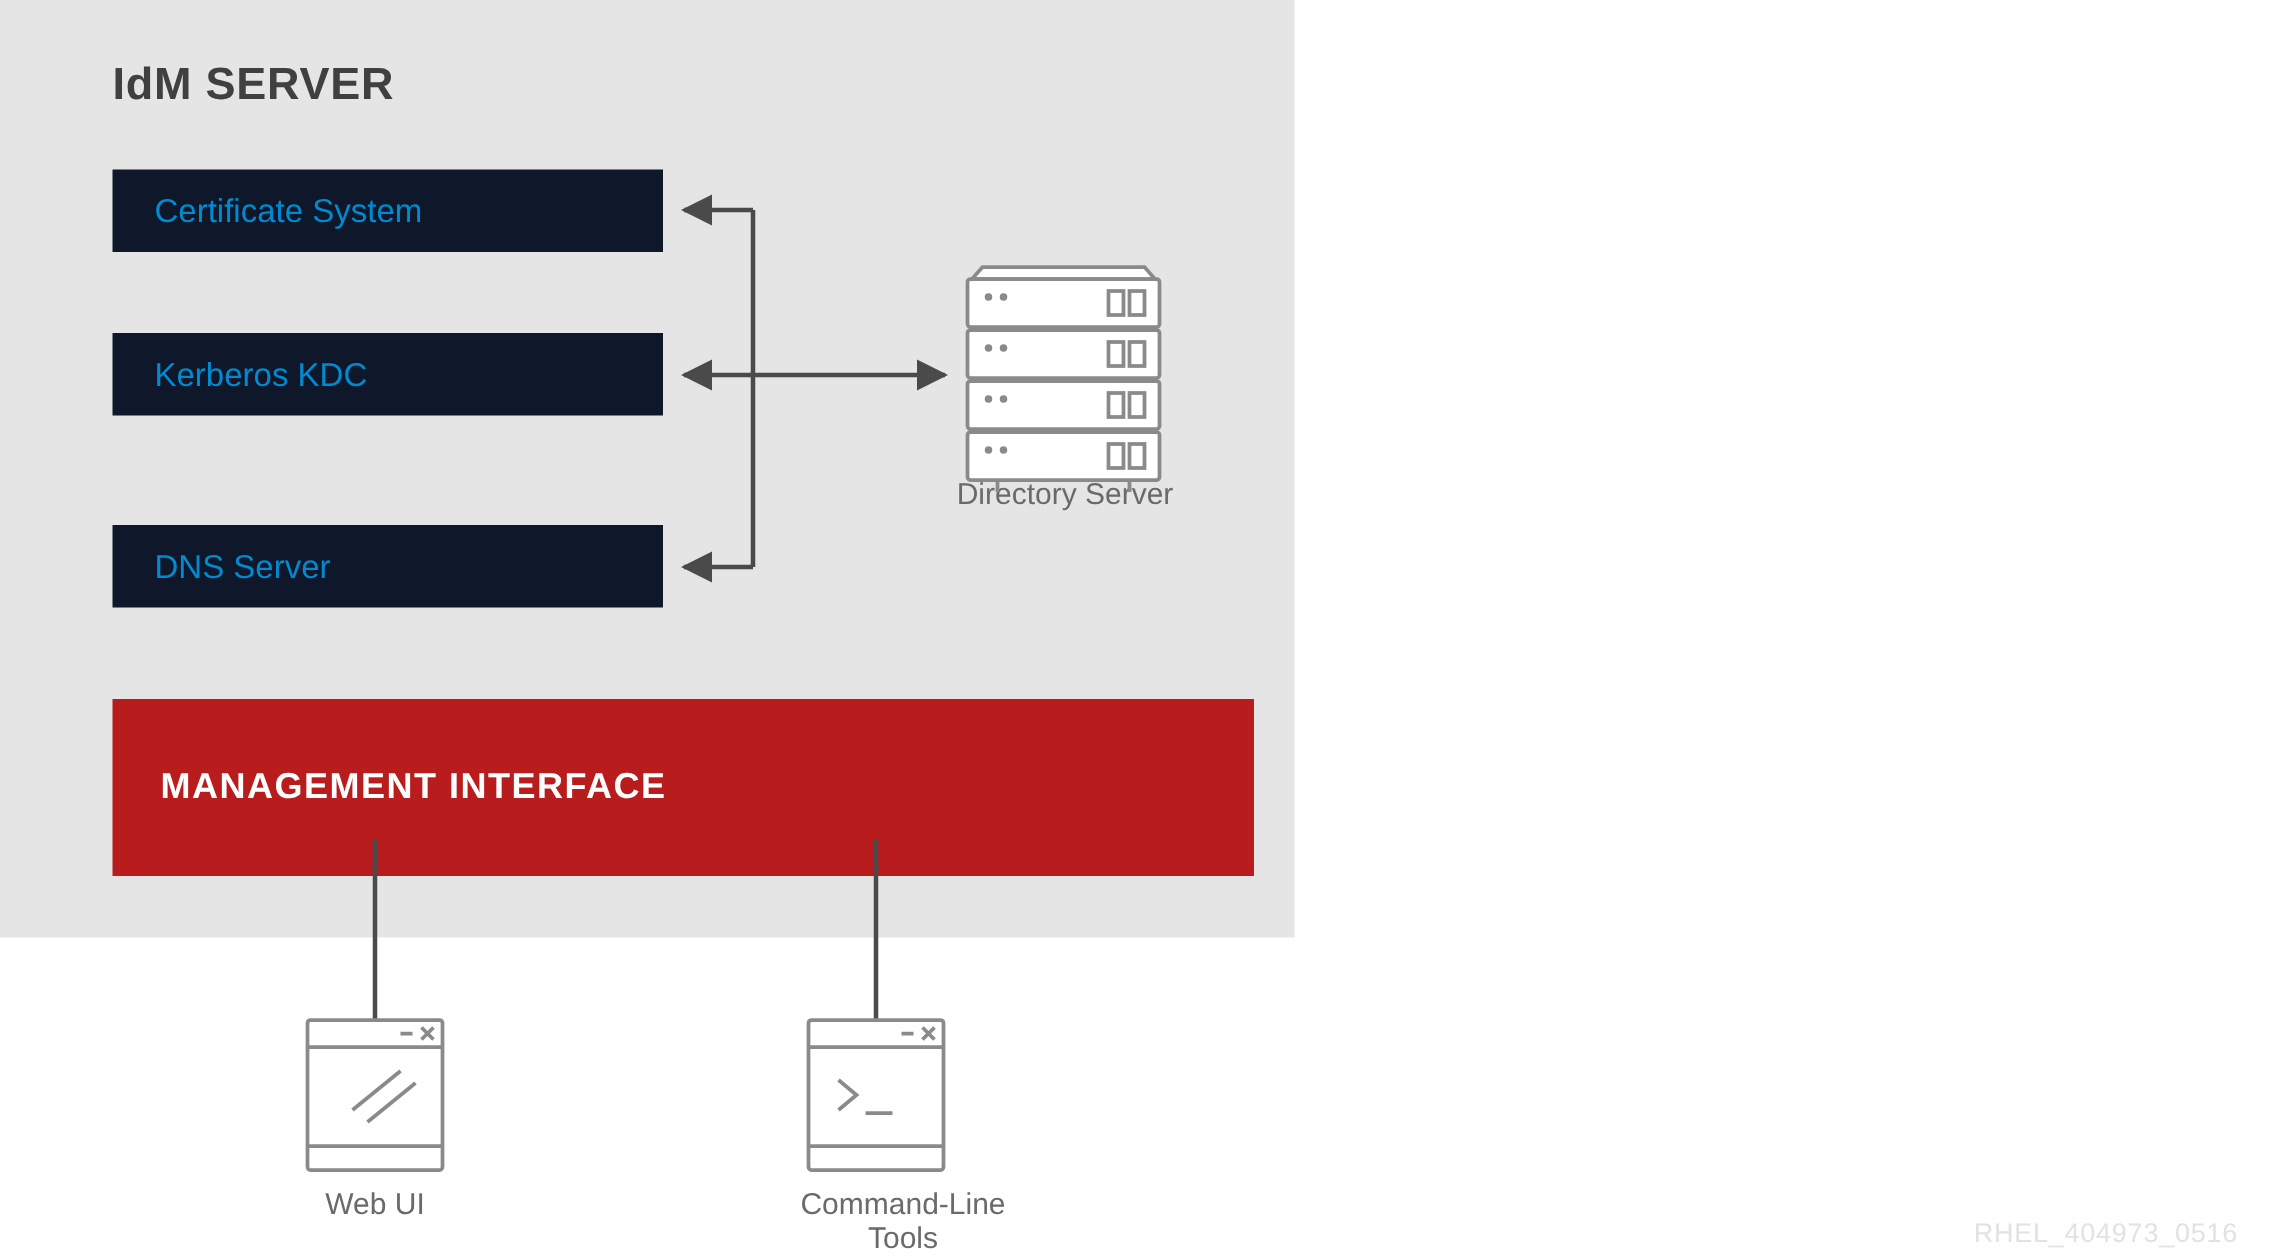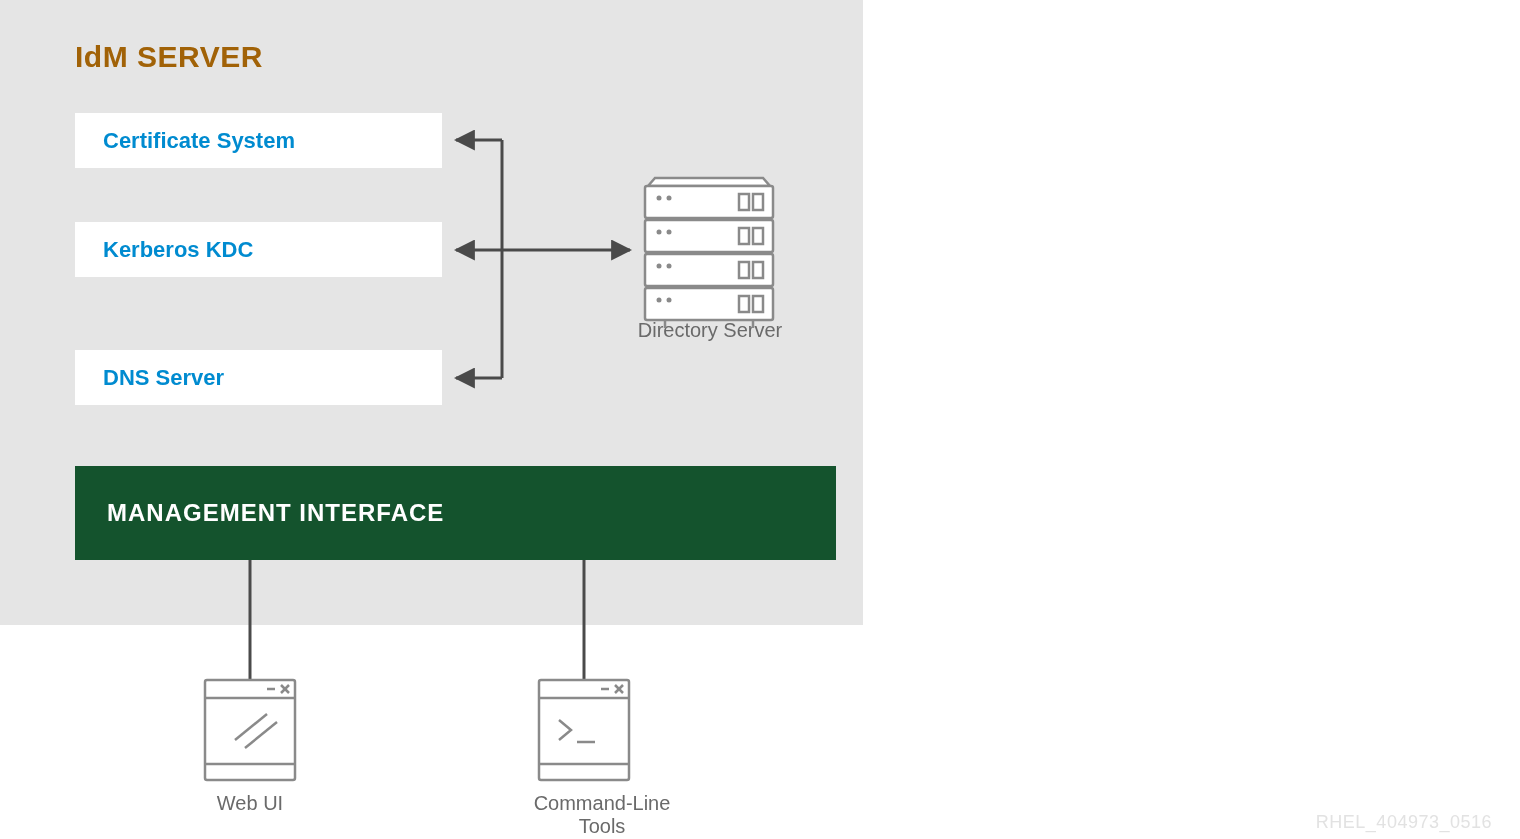--- a/index.html
+++ b/index.html
@@ -17,46 +17,46 @@
     width: 863px;
     height: 625px;
     background: #e5e5e5;
   }
   .server-title {
     position: absolute;
     left: 75px;
     top: 40px;
     font-size: 30px;
     font-weight: 600;
-    color: #a16207;
+    color: #404040;
     letter-spacing: 0.5px;
   }
   .service-box {
     position: absolute;
     left: 75px;
     width: 367px;
     height: 55px;
-    background: #ffffff;
+    background: #0f172a;
     display: flex;
     align-items: center;
     padding-left: 28px;
     font-size: 22px;
     color: #008bd0;
-    font-weight: 700;
+    font-weight: 400;
   }
   .sb1 { top: 113px; }
   .sb2 { top: 222px; }
   .sb3 { top: 350px; }
   .mgmt-bar {
     position: absolute;
     left: 75px;
     top: 466px;
     width: 761px;
-    height: 94px;
-    background: #14532d;
+    height: 118px;
+    background: #b91c1c;
     display: flex;
     align-items: center;
     padding-left: 32px;
     font-size: 24px;
     font-weight: 600;
     color: #fff;
     letter-spacing: 1px;
   }
   .dir-label {
     position: absolute;

